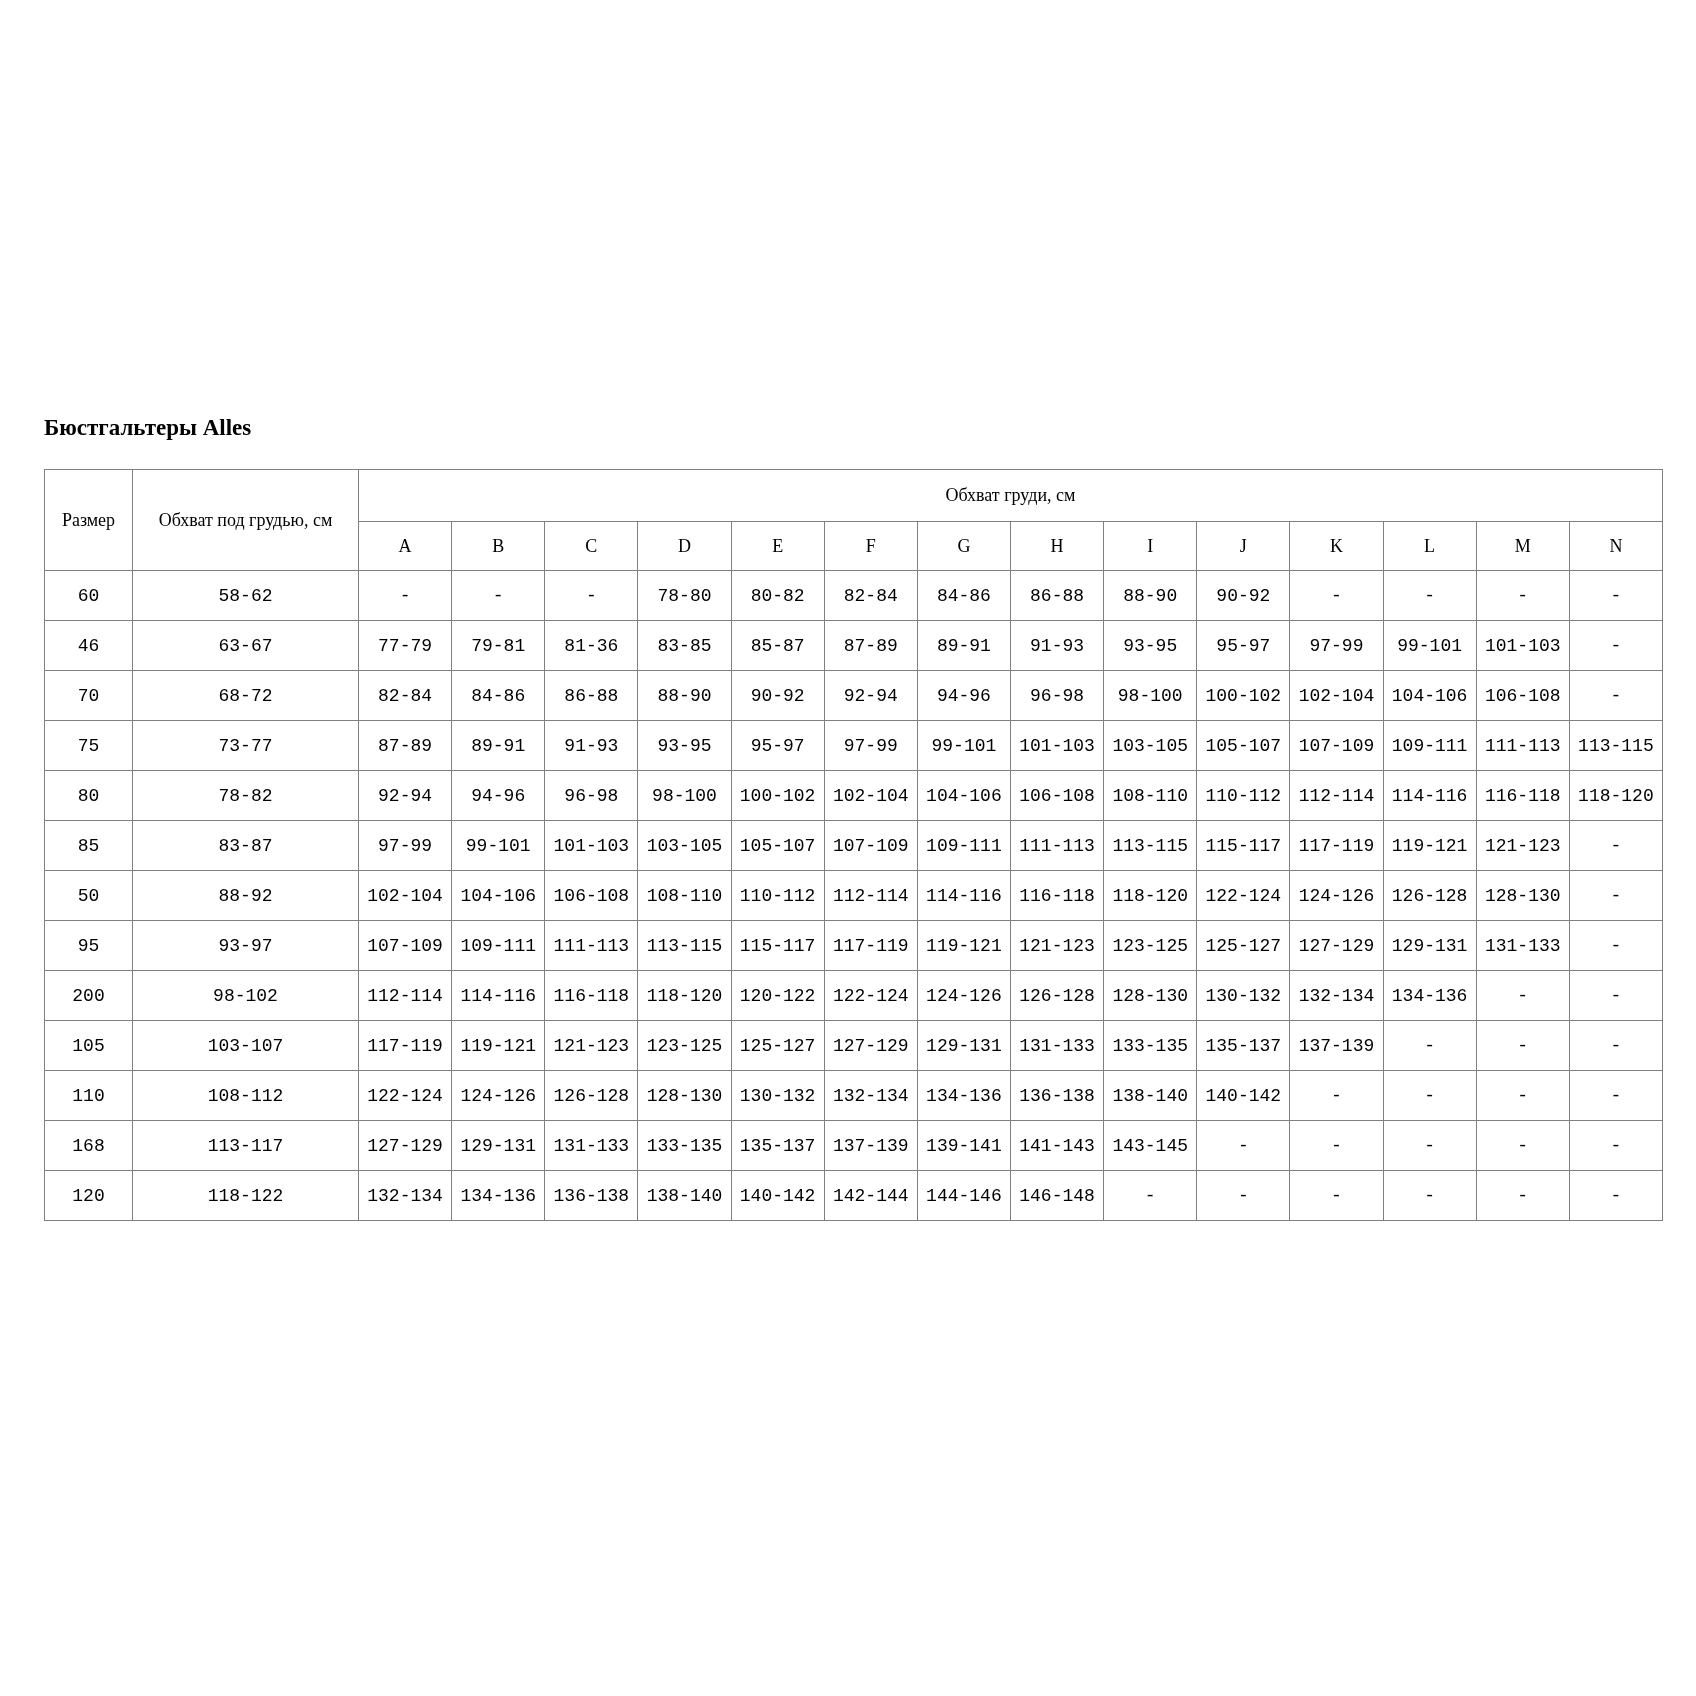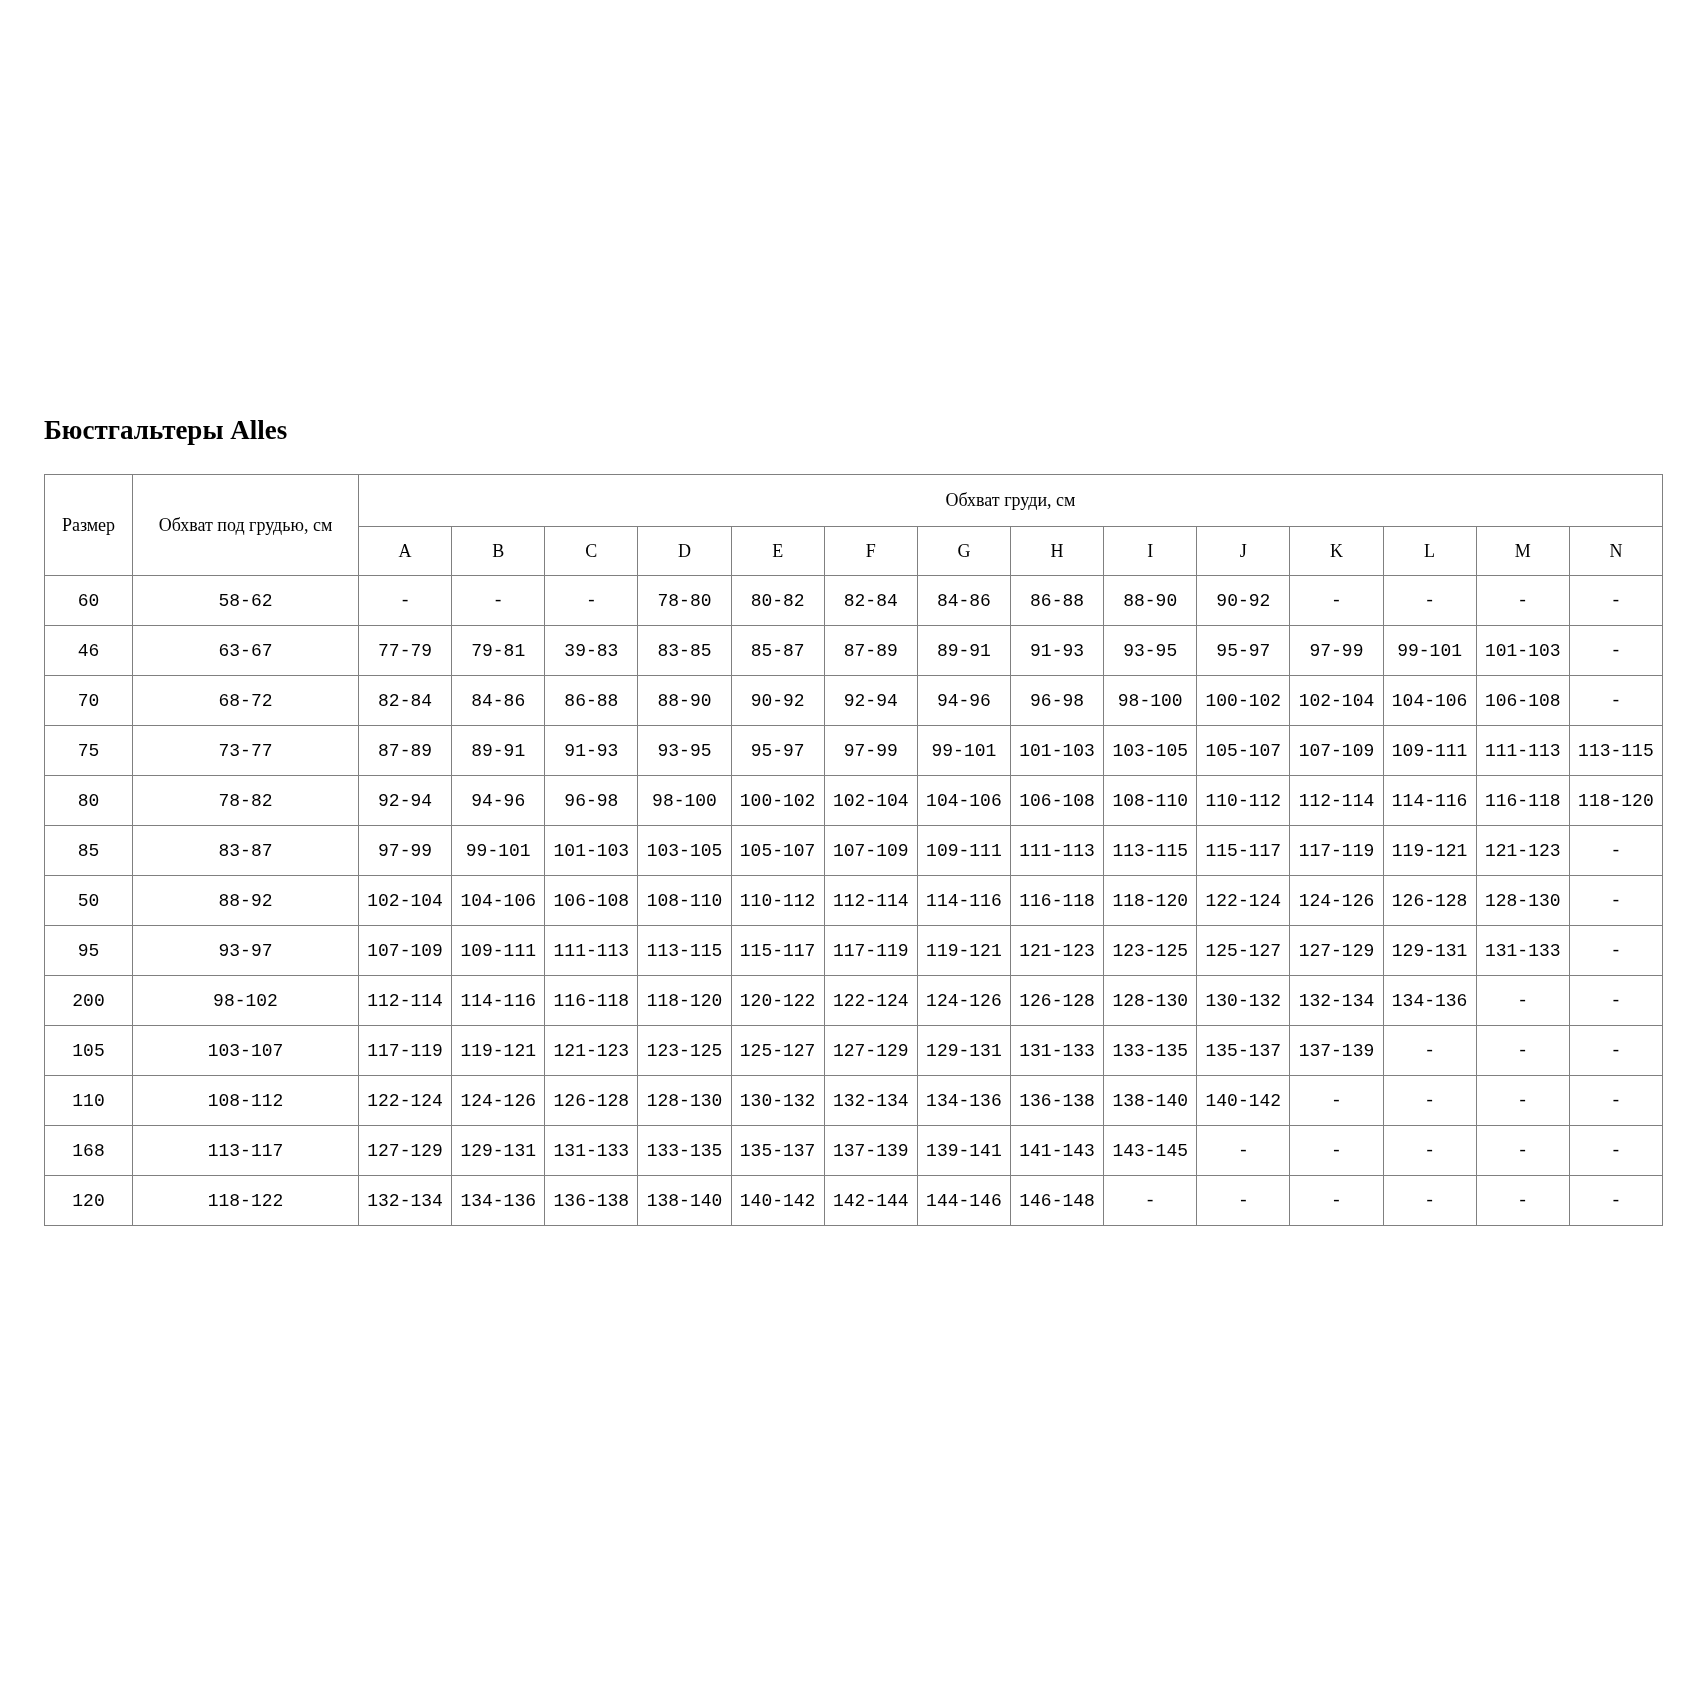--- a/index.html
+++ b/index.html
@@ -8,21 +8,21 @@
     background: #ffffff;
     width: 1696px;
     height: 1696px;
     font-family: "Liberation Serif", "DejaVu Serif", serif;
     color: #000000;
   }
   .page {
     padding: 415px 0 0 44px;
   }
   .title {
-    font-size: 27px;
+    font-size: 23px;
     font-weight: bold;
     margin: 0 0 28px 0;
     line-height: 1.15;
   }
   table.size-table {
     border-collapse: collapse;
     table-layout: fixed;
     width: 1619px;
   }
   table.size-table th,
@@ -93,21 +93,21 @@
           <td>-</td>
           <td>-</td>
           <td>-</td>
           <td>-</td>
         </tr>
         <tr>
           <td>46</td>
           <td>63-67</td>
           <td>77-79</td>
           <td>79-81</td>
-          <td>39-83</td>
+          <td>81-36</td>
           <td>83-85</td>
           <td>85-87</td>
           <td>87-89</td>
           <td>89-91</td>
           <td>91-93</td>
           <td>93-95</td>
           <td>95-97</td>
           <td>97-99</td>
           <td>99-101</td>
           <td>101-103</td>

